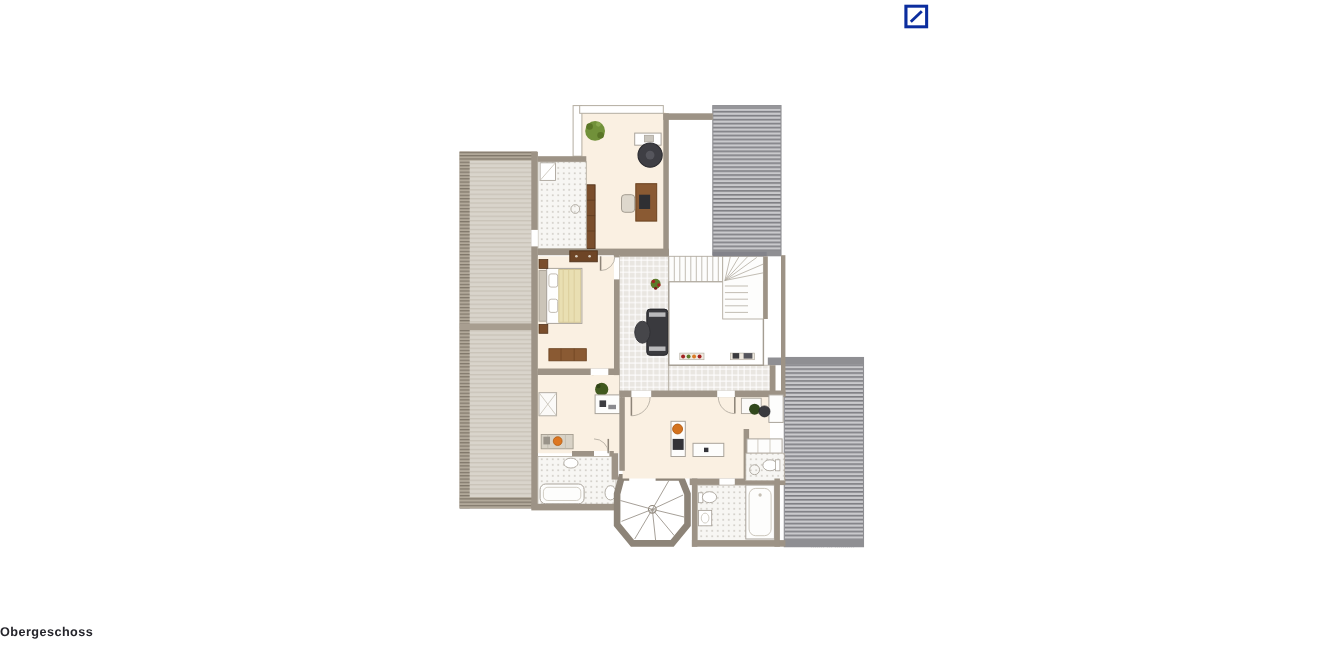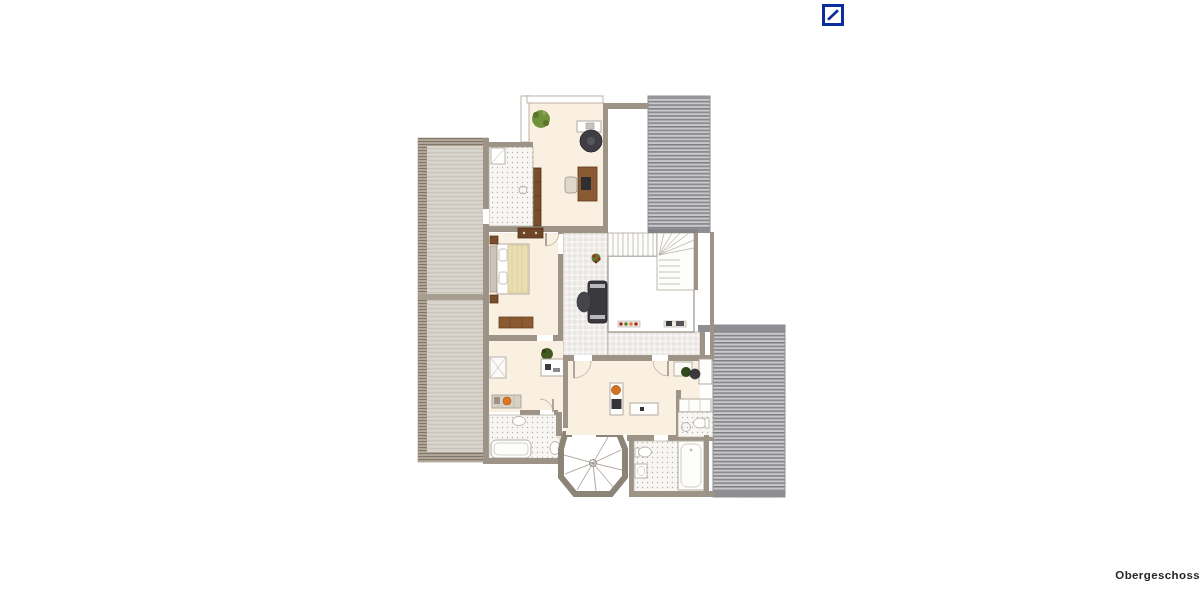--- a/index.html
+++ b/index.html
@@ -1,20 +1,20 @@
 <!DOCTYPE html>
 <html><head>
 <meta charset="utf-8">
 <style>
   html,body{margin:0;padding:0;background:#ffffff;}
   .page{position:relative;width:1200px;height:600px;background:#ffffff;overflow:hidden;
         font-family:"Liberation Sans",sans-serif;}
   .logo{position:absolute;left:822px;top:4px;width:22px;height:22px;}
   .plan-svg{position:absolute;left:0;top:0;}
-  .caption{position:absolute;left:0;top:569px;width:1200px;text-align:right;
+  .caption{position:absolute;left:0;top:569px;width:1200px;text-align:left;
            font-size:11.5px;font-weight:700;color:#25252b;letter-spacing:.4px;}
   .watermark{position:absolute;left:737px;top:496px;width:50px;font-size:4px;line-height:4px;
              color:#a9a9a9;letter-spacing:.5px;white-space:nowrap;overflow:hidden;}
 </style>
 </head>
 <body>
 
 <div class="page">
 
   <div class="logo">

